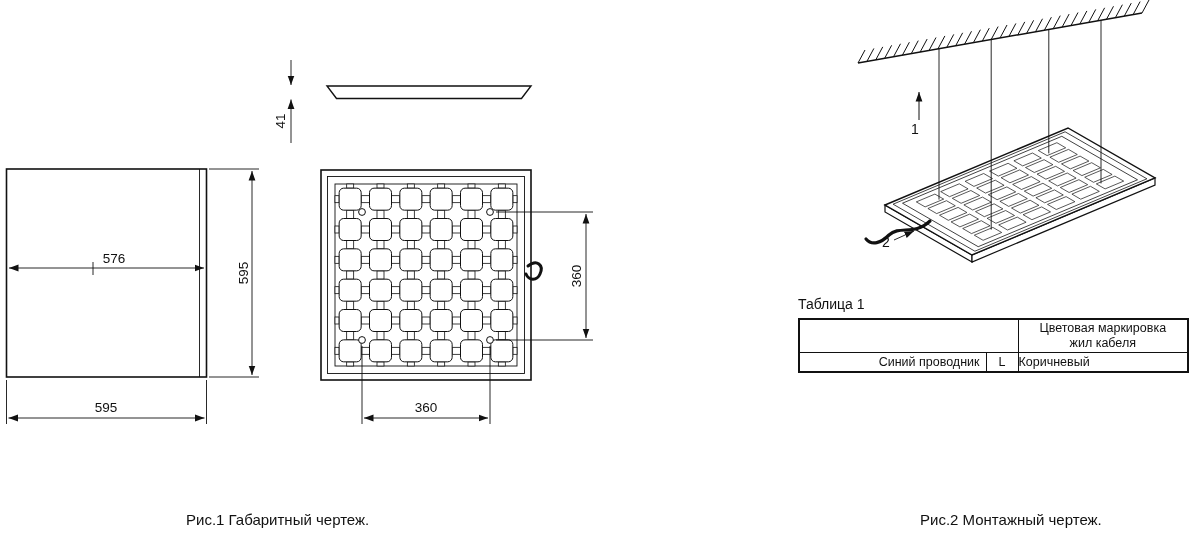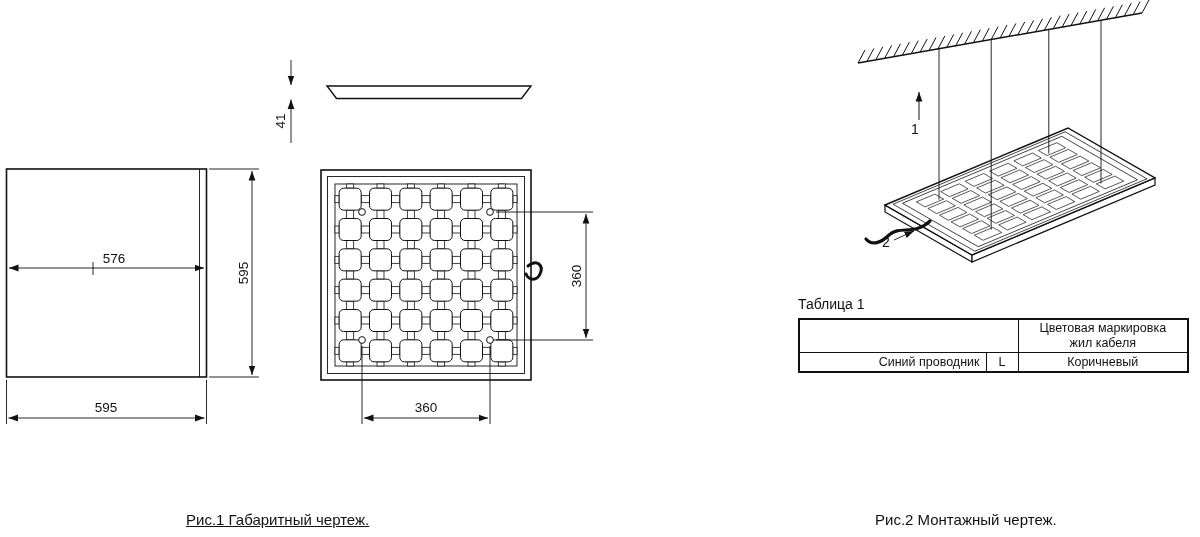--- a/index.html
+++ b/index.html
@@ -12,25 +12,25 @@
 
   .table-wrap { position:absolute; left:798px; top:296px; width:308px; }
   .table-title { font-size:14px; margin-bottom:6px; }
   table { border-collapse:collapse; width:389px; table-layout:fixed;
           font-size:12.5px; border:2px solid #111; }
   td { padding:0 0; vertical-align:middle; }
   tr.hdr td { height:33px; border-bottom:1px solid #111; text-align:center; line-height:1.2; }
   tr.row td { height:20px; }
   .c-name { text-align:right; padding-right:6px; }
   .c-code { text-align:center; border-left:1px solid #111; }
-  .c-color { text-align:center; border-left:1px solid #111; }
+  .c-color { border-left:1px solid #111; }
 
   .caption { position:absolute; font-size:15px; white-space:nowrap; }
-  #cap1 { left:186px; top:511px;text-decoration:underline; }
-  #cap2 { left:875px; top:511px; }
+  #cap1 { left:186px; top:511px; }
+  #cap2 { left:920px; top:511px; }
 </style>
 </head>
 <body>
 
 <svg id="drawing" width="1200" height="505" viewBox="0 0 1200 505">
   <defs>
     <marker id="arr" viewBox="0 0 10 10" refX="9.5" refY="5" markerWidth="10" markerHeight="10" markerUnits="userSpaceOnUse" orient="auto-start-reverse">
       <path d="M0 1.6 L9.5 5 L0 8.4 Z" fill="#111"></path>
     </marker>
   </defs>

